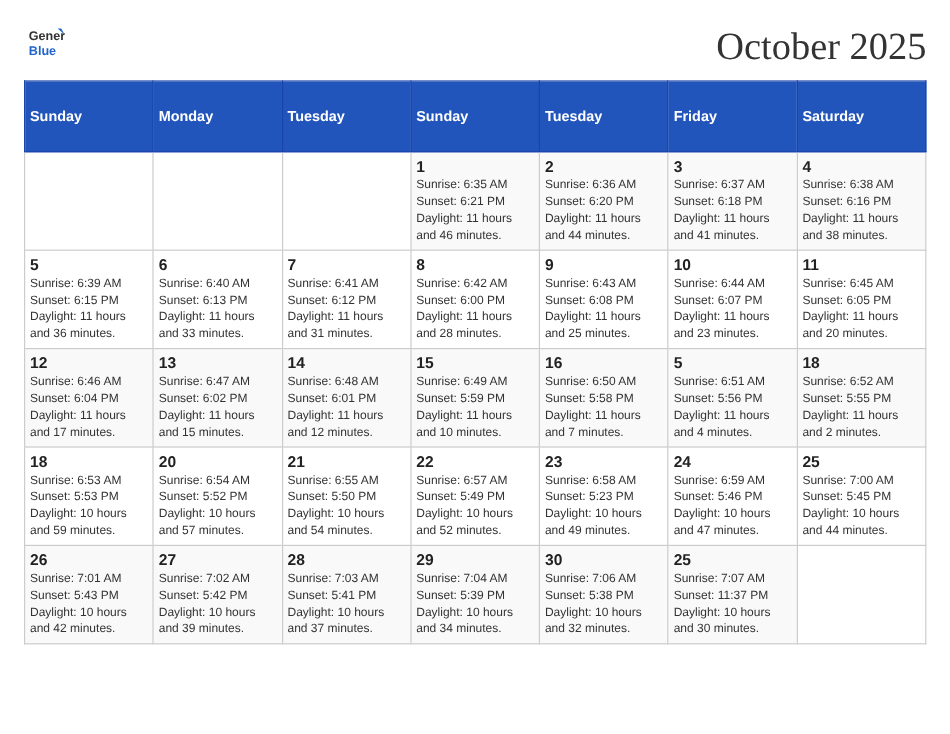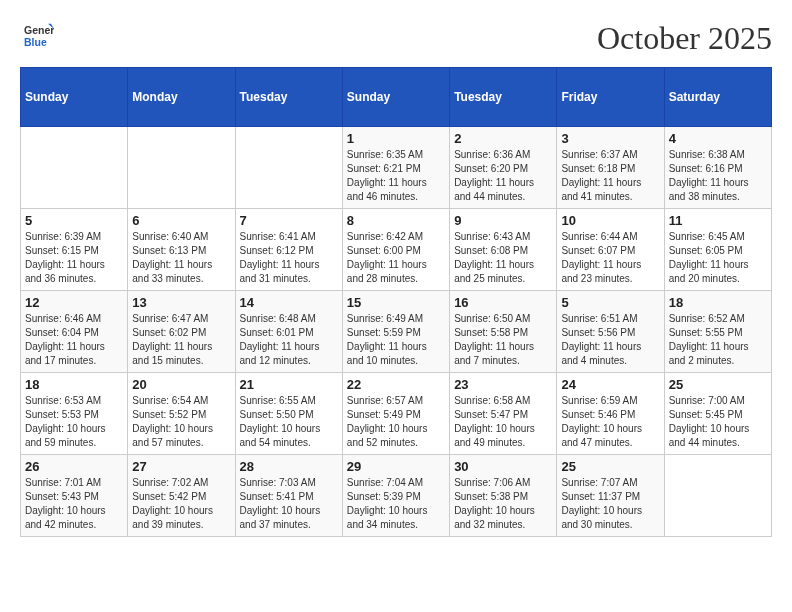--- a/index.html
+++ b/index.html
@@ -246,21 +246,21 @@
         </td>
         <td>
           <div class="day-num">22</div>
           <div class="day-info">Sunrise: 6:57 AM
 Sunset: 5:49 PM
 Daylight: 10 hours and 52 minutes.</div>
         </td>
         <td>
           <div class="day-num">23</div>
           <div class="day-info">Sunrise: 6:58 AM
-Sunset: 5:47 PM
+Sunset: 5:23 PM
 Daylight: 10 hours and 49 minutes.</div>
         </td>
         <td>
           <div class="day-num">24</div>
           <div class="day-info">Sunrise: 6:59 AM
 Sunset: 5:46 PM
 Daylight: 10 hours and 47 minutes.</div>
         </td>
         <td>
           <div class="day-num">25</div>

